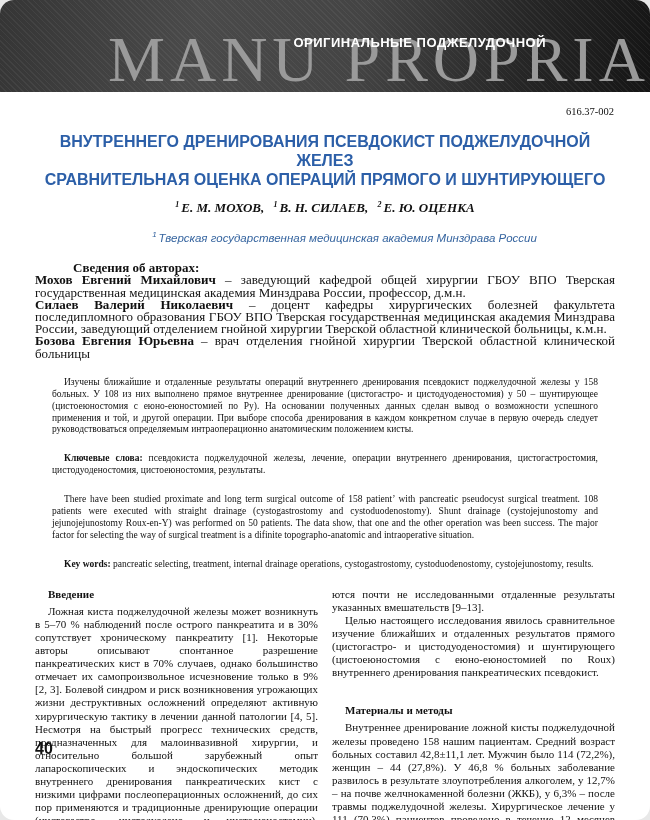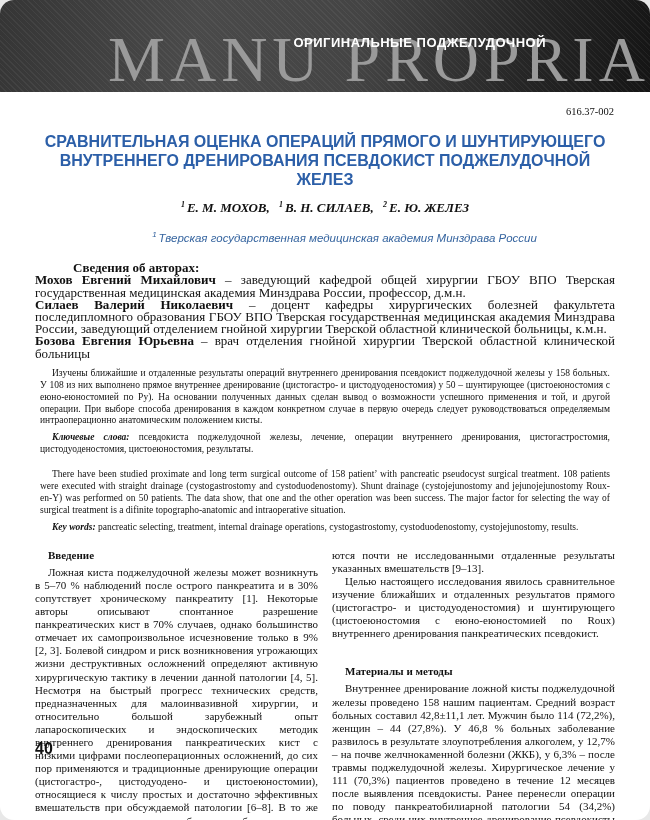--- a/index.html
+++ b/index.html
@@ -34,22 +34,22 @@
 
   
   .info{margin:16px 35px 0 35px;font-size:13px;line-height:12.2px;text-align:justify;color:#111;}
   .info-heading{font-weight:bold;text-indent:38px;}
   .info p{margin:0;}
   .info .nm{font-weight:bold;}
 
   
   .abstract{margin:8px 35px 0 35px;font-size:9.5px;line-height:11.9px;text-align:justify;color:#111;}
   .abstract.en{margin-top:13px;}
-  .abstract p{margin:5px;text-indent:12px;}
-  .kw-label{font-weight:bold;font-style:italic;}
+  .abstract p{margin:17px;text-indent:12px;}
+  .kw-label{font-weight:bold;}
 
   
   .cols{display:flex;gap:14px;margin:15px 35px 0 35px;
     font-size:11px;line-height:13.1px;text-align:justify;color:#111;}
   .col{width:283px;}
   .col h3{font-size:11px;margin:0 0 4px 0;text-indent:13px;font-weight:bold;}
   .col h3.mid{margin-top:25px;}
   .col p{margin:0;text-indent:13px;}
   .col p.cont{text-indent:0;}
 
@@ -62,28 +62,28 @@
 <div class="page">
 
   <div class="banner">
     <div class="journal-title">MANU PROPRIA</div>
     <div class="section-label">ОРИГИНАЛЬНЫЕ ПОДЖЕЛУДОЧНОЙ</div>
   </div>
 
   <div class="udc">616.37-002</div>
 
   <div class="title">
+    <div>ВНУТРЕННЕГО ДРЕНИРОВАНИЯ ПСЕВДОКИСТ ПОДЖЕЛУДОЧНОЙ ЖЕЛЕЗ</div>
     <div>СРАВНИТЕЛЬНАЯ ОЦЕНКА ОПЕРАЦИЙ ПРЯМОГО И ШУНТИРУЮЩЕГО</div>
-    <div>ВНУТРЕННЕГО ДРЕНИРОВАНИЯ ПСЕВДОКИСТ ПОДЖЕЛУДОЧНОЙ ЖЕЛЕЗ</div>
   </div>
 
   <div class="authors">
     <span class="author"><span class="sup">1</span><span>Е. М. МОХОВ,</span></span>
     <span class="author"><span class="sup">1</span><span>В. Н. СИЛАЕВ,</span></span>
-    <span class="author"><span class="sup">2</span><span>Е. Ю. ЖЕЛЕЗ</span></span>
+    <span class="author"><span class="sup">2</span><span>Е. Ю. ОЦЕНКА</span></span>
   </div>
 
   <div class="affils">
     <div><span class="sup">1</span><span>Тверская государственная медицинская академия Минздрава России</span></div>
   </div>
 
   <div class="info">
     <p class="info-heading">Сведения об авторах:</p>
     <p><span class="nm">Мохов Евгений Михайлович</span><span> – заведующий кафедрой общей хирургии ГБОУ ВПО Тверская государственная медицинская академия Минздрава России, профессор, д.м.н.</span></p>
     <p><span class="nm">Силаев Валерий Николаевич</span><span> – доцент кафедры хирургических болезней факультета последипломного образования ГБОУ ВПО Тверская государственная медицинская академия Минздрава России, заведующий отделением гнойной хирургии Тверской областной клинической больницы, к.м.н.</span></p>

